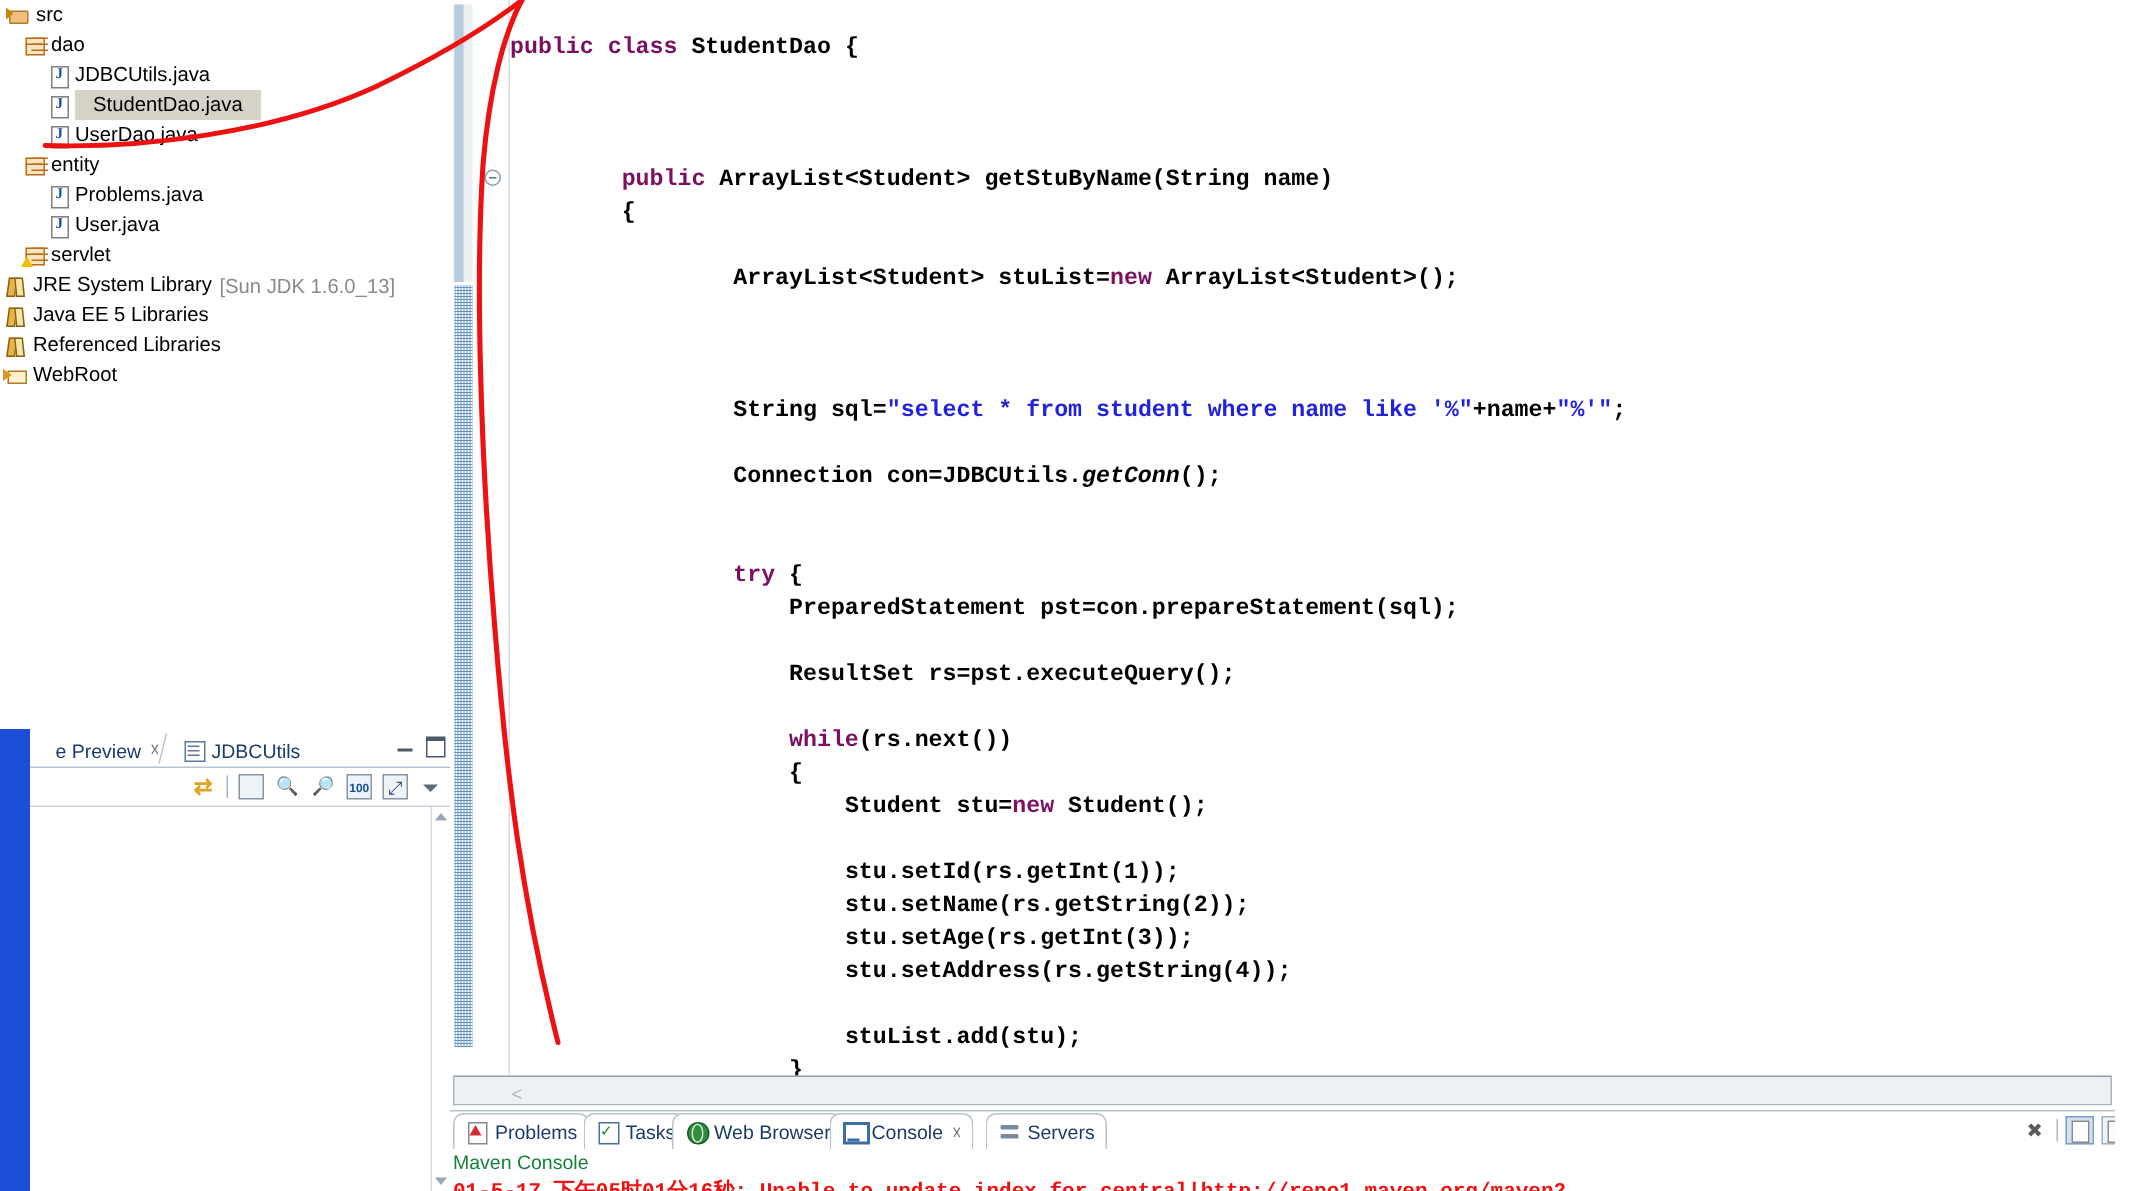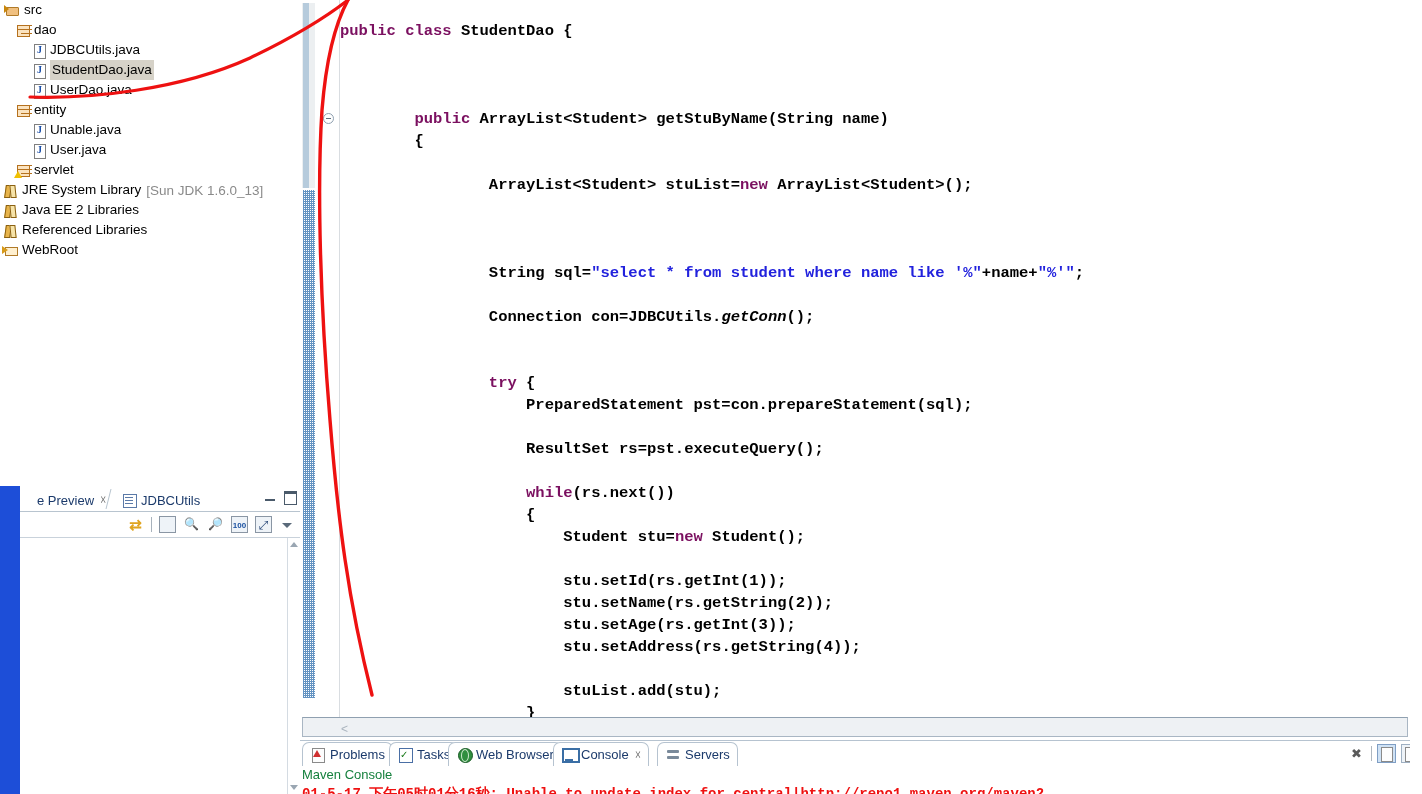--- a/index.html
+++ b/index.html
@@ -17,21 +17,21 @@
     position: absolute; left: 0; top: 0; width: 300px; height: 486px;
     background: #ffffff; overflow: hidden; text-align: right;
   }
   .tree-row {
     display: flex; align-items: center;
     height: 20px; font-size: 13.5px; color: #000;
     white-space: nowrap; padding-left: 2px;
   }
   .tree-row .lbl { line-height: 20px; }
   .tree-row .sub { color: #8a8a8a; margin-left: 5px; }
-  .sel .lbl { background: #d6d2c8; padding: 0 2px; }
+  .sel .lbl { background: #d6d2c8; padding: 0 12px; }
   .ind1 { padding-left: 4px; }
   .ind2 { padding-left: 14px; }
   .ind3 { padding-left: 30px; }
   .ticon { width: 17px; height: 16px; margin-right: 3px; flex: 0 0 17px;
            position: relative; }
 
   
   .ic-src::before {
     content:""; position:absolute; left:2px; top:5px; width:11px; height:7px;
     background:#f0c080; border:1px solid #b07a28; border-radius:1px;
@@ -300,40 +300,40 @@
       <div class="tree-row ind3">
         <span class="ticon ic-java"></span>
         <span class="lbl">UserDao.java</span>
       </div>
       <div class="tree-row ind2">
         <span class="ticon ic-pkg"></span>
         <span class="lbl">entity</span>
       </div>
       <div class="tree-row ind3">
         <span class="ticon ic-java"></span>
-        <span class="lbl">Unable.java</span>
+        <span class="lbl">Problems.java</span>
       </div>
       <div class="tree-row ind3">
         <span class="ticon ic-java"></span>
         <span class="lbl">User.java</span>
       </div>
       <div class="tree-row ind2">
         <span class="ticon ic-pkg ic-servlet">
           <span class="warn"></span>
         </span>
         <span class="lbl">servlet</span>
       </div>
       <div class="tree-row ind0">
         <span class="ticon ic-lib"></span>
         <span class="lbl">JRE System Library</span>
         <span class="sub">[Sun JDK 1.6.0_13]</span>
       </div>
       <div class="tree-row ind0">
         <span class="ticon ic-lib"></span>
-        <span class="lbl">Java EE 2 Libraries</span>
+        <span class="lbl">Java EE 5 Libraries</span>
       </div>
       <div class="tree-row ind0">
         <span class="ticon ic-lib"></span>
         <span class="lbl">Referenced Libraries</span>
       </div>
       <div class="tree-row ind0">
         <span class="ticon ic-web"></span>
         <span class="lbl">WebRoot</span>
       </div>
     </div>

